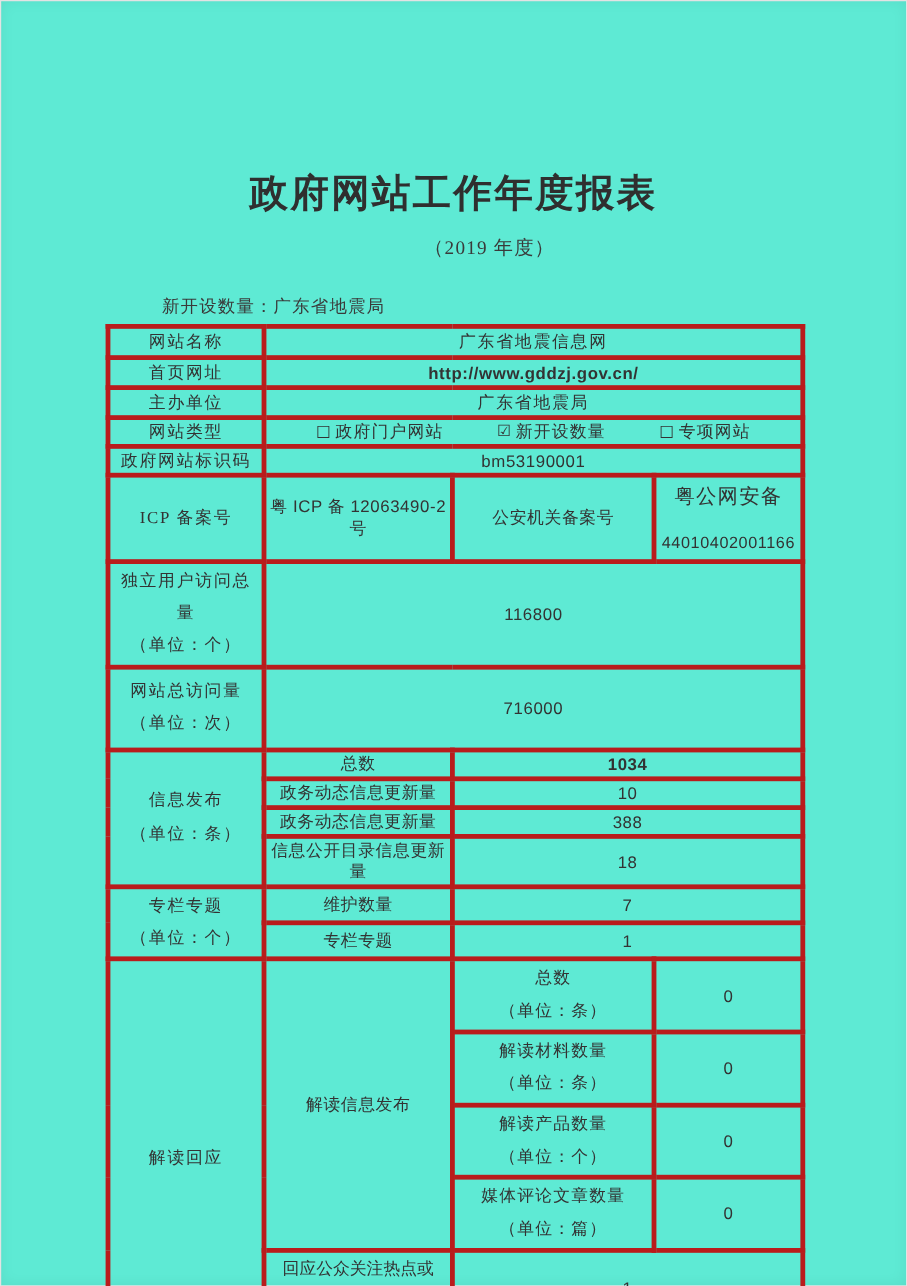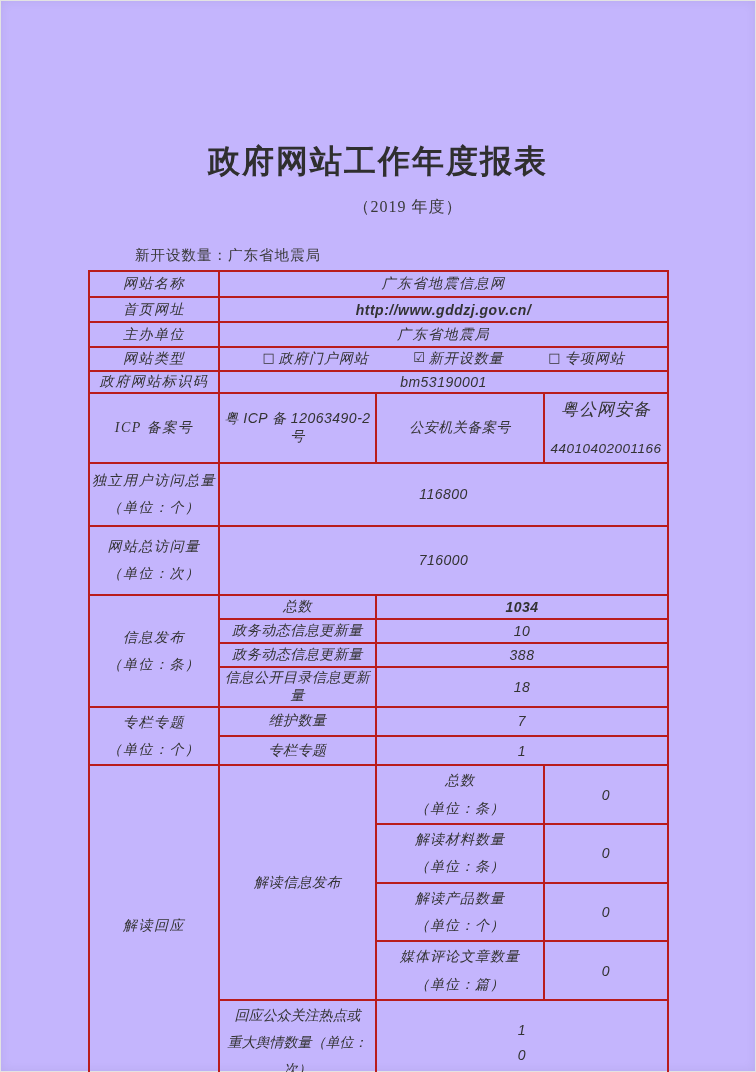--- a/index.html
+++ b/index.html
@@ -1,20 +1,20 @@
 <!DOCTYPE html>
 <html><head>
 <meta charset="utf-8">
 <style>
   html,body { margin:0; padding:0; background:#e9e9e9; }
   .page {
     position:relative;
     width:756px; height:1072px;
     margin:0 auto;
-    background:#c4b5fd;
+    background:#5eead4;
     color:#333333;
     font-family:"Liberation Serif","DejaVu Serif",serif;
     box-shadow: inset 0 0 0 1px #e3e3e3, inset 0 0 12px rgba(0,0,0,0.07);
     overflow:hidden;
   }
   .title {
     position:absolute; top:140px; left:0; width:100%;
     margin:0; text-align:center;
     font-size:32px; font-weight:bold; letter-spacing:2px;
     color:#2f2f2f;
@@ -26,24 +26,24 @@
   .report-unit {
     position:absolute; top:246px; left:135px;
     font-size:14.5px; letter-spacing:1px; color:#3a3a3a;
   }
   table.report-table {
     position:absolute; top:270px; left:88px;
     border-collapse:collapse; table-layout:fixed;
     border:2px solid #3c3c3c;
   }
   table.report-table td {
-    border:2px solid #b91c1c;
+    border:4px solid #b91c1c;
     text-align:center; vertical-align:middle;
     padding:1px 2px; overflow:hidden;
-    font-size:14px; color:#333333;font-style:italic;
+    font-size:14px; color:#333333;
   }
   .lab  { letter-spacing:1.5px; }
   .sub  { letter-spacing:0.5px; }
   .subsm{ font-size:17px; letter-spacing:1px; line-height:1.75; }
   .valcn{ letter-spacing:1.5px; }
   .num  { font-family:"Liberation Sans","DejaVu Sans",sans-serif; font-size:13.5px; letter-spacing:0.5px;margin-top:11px; }
   .b    { font-weight:bold; }
   .two div { line-height:1.95; }
   .twotight div { line-height:1.8; }
   .types{ font-size:14px; letter-spacing:1px; }

